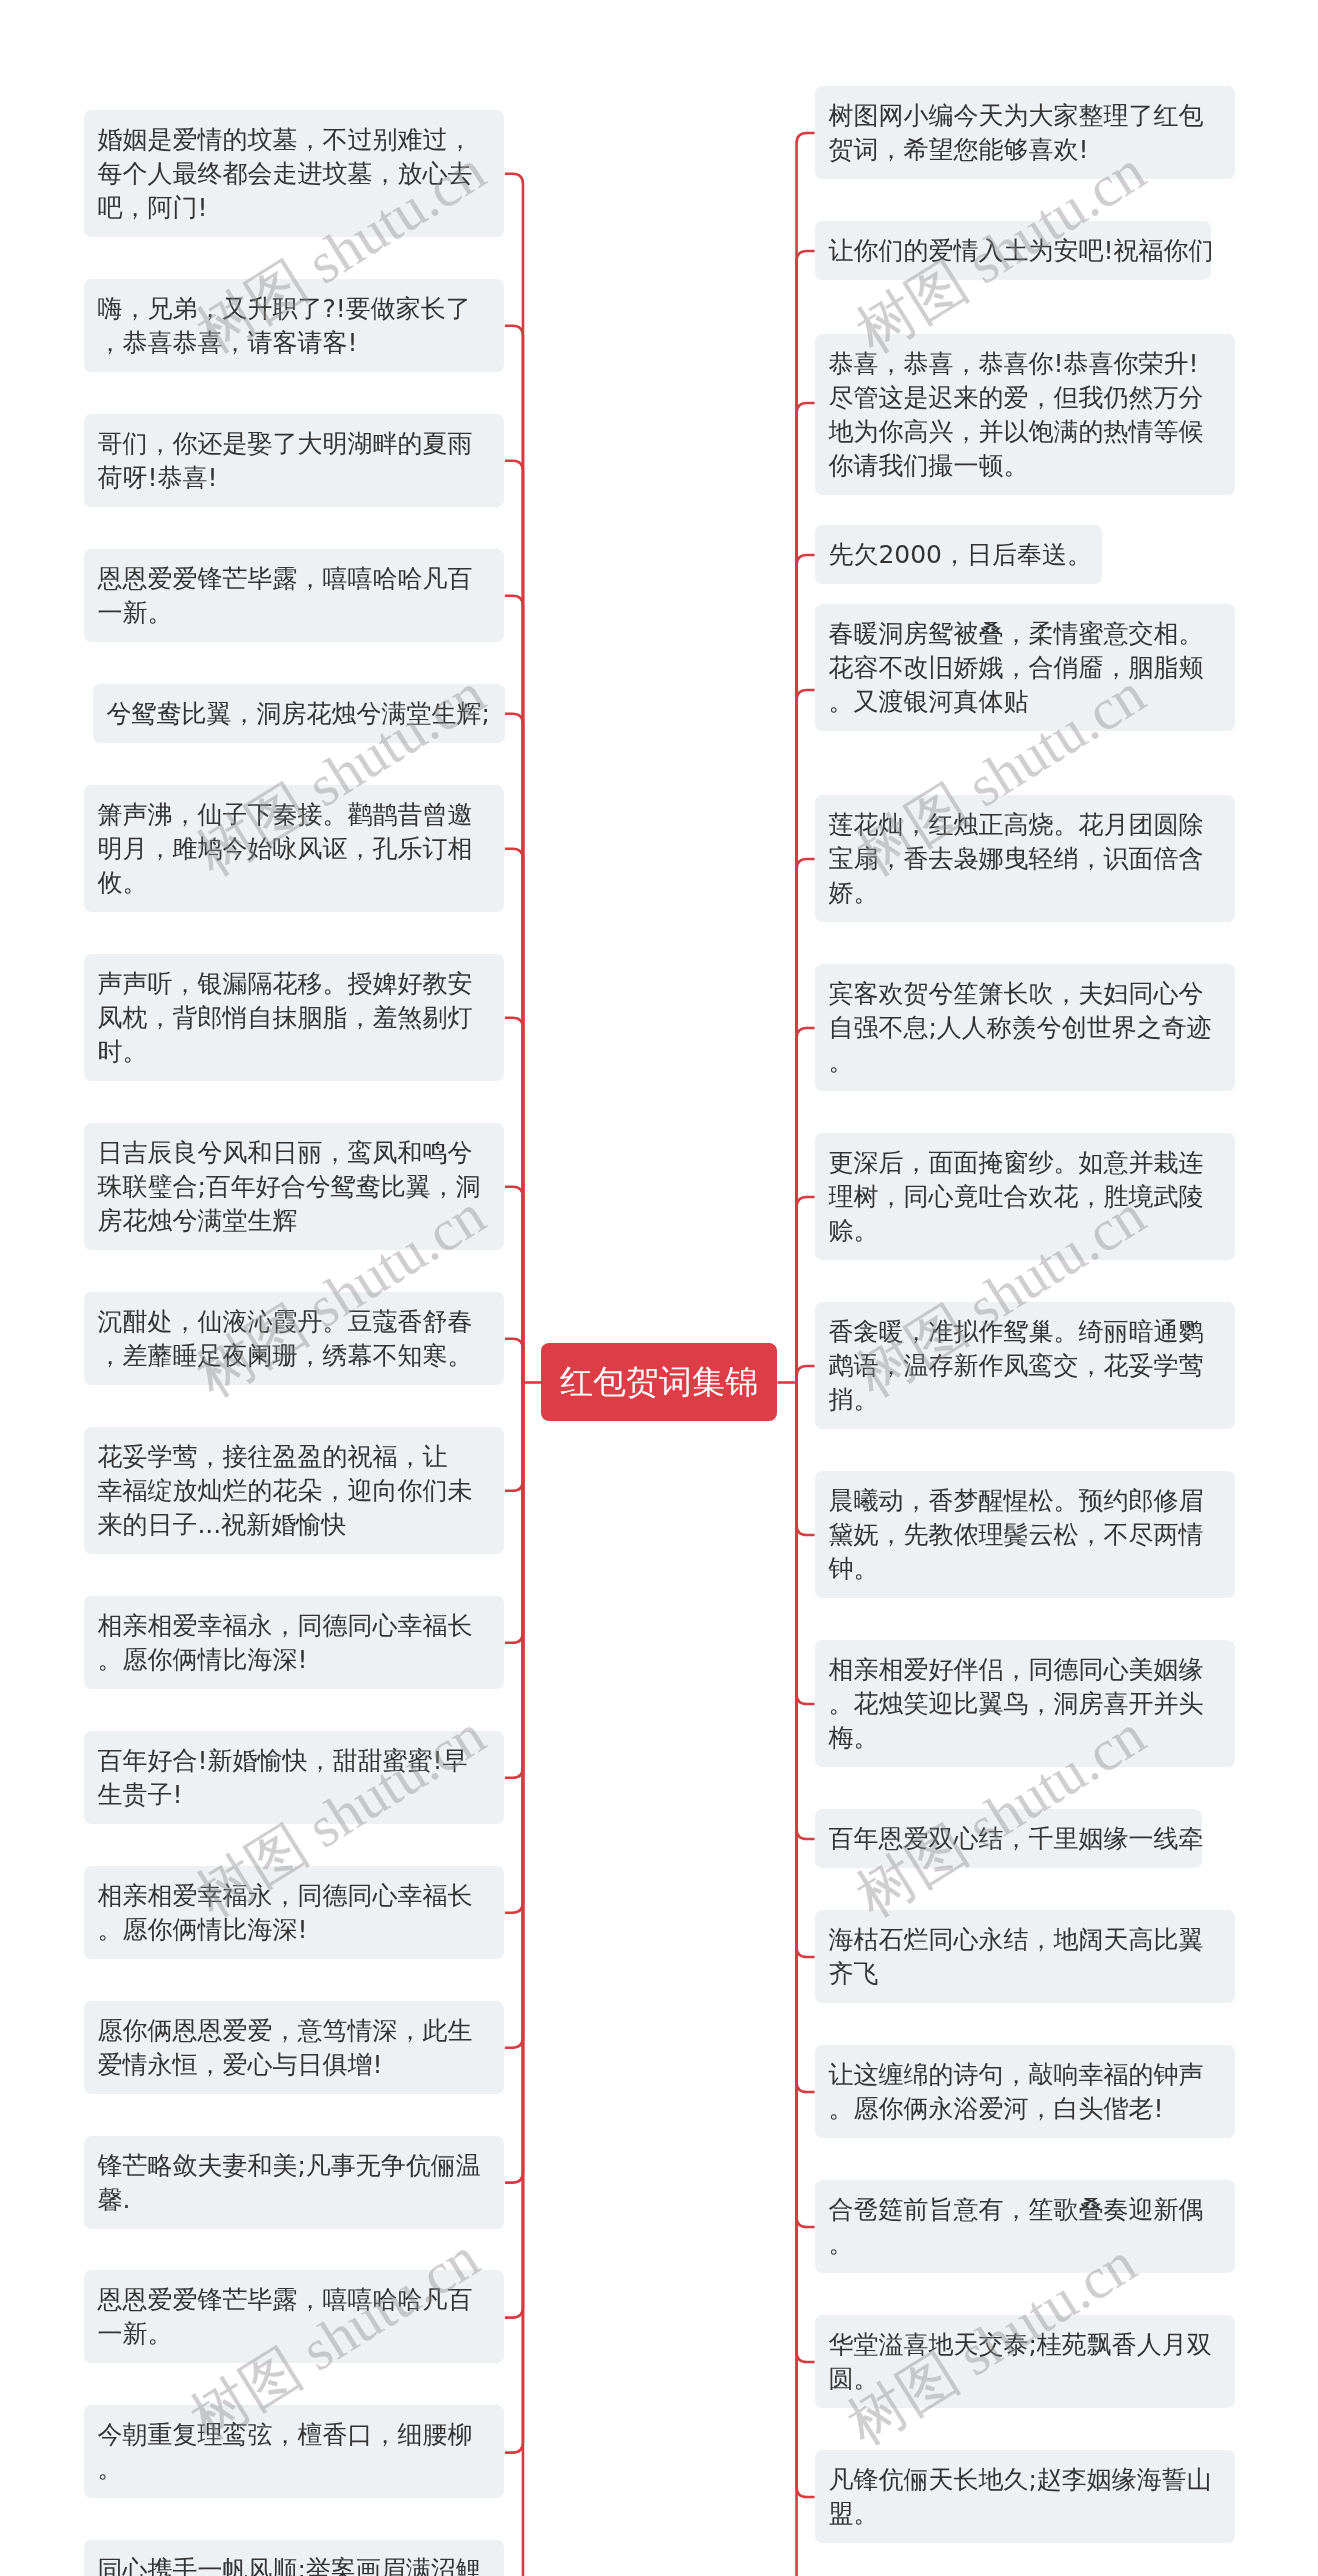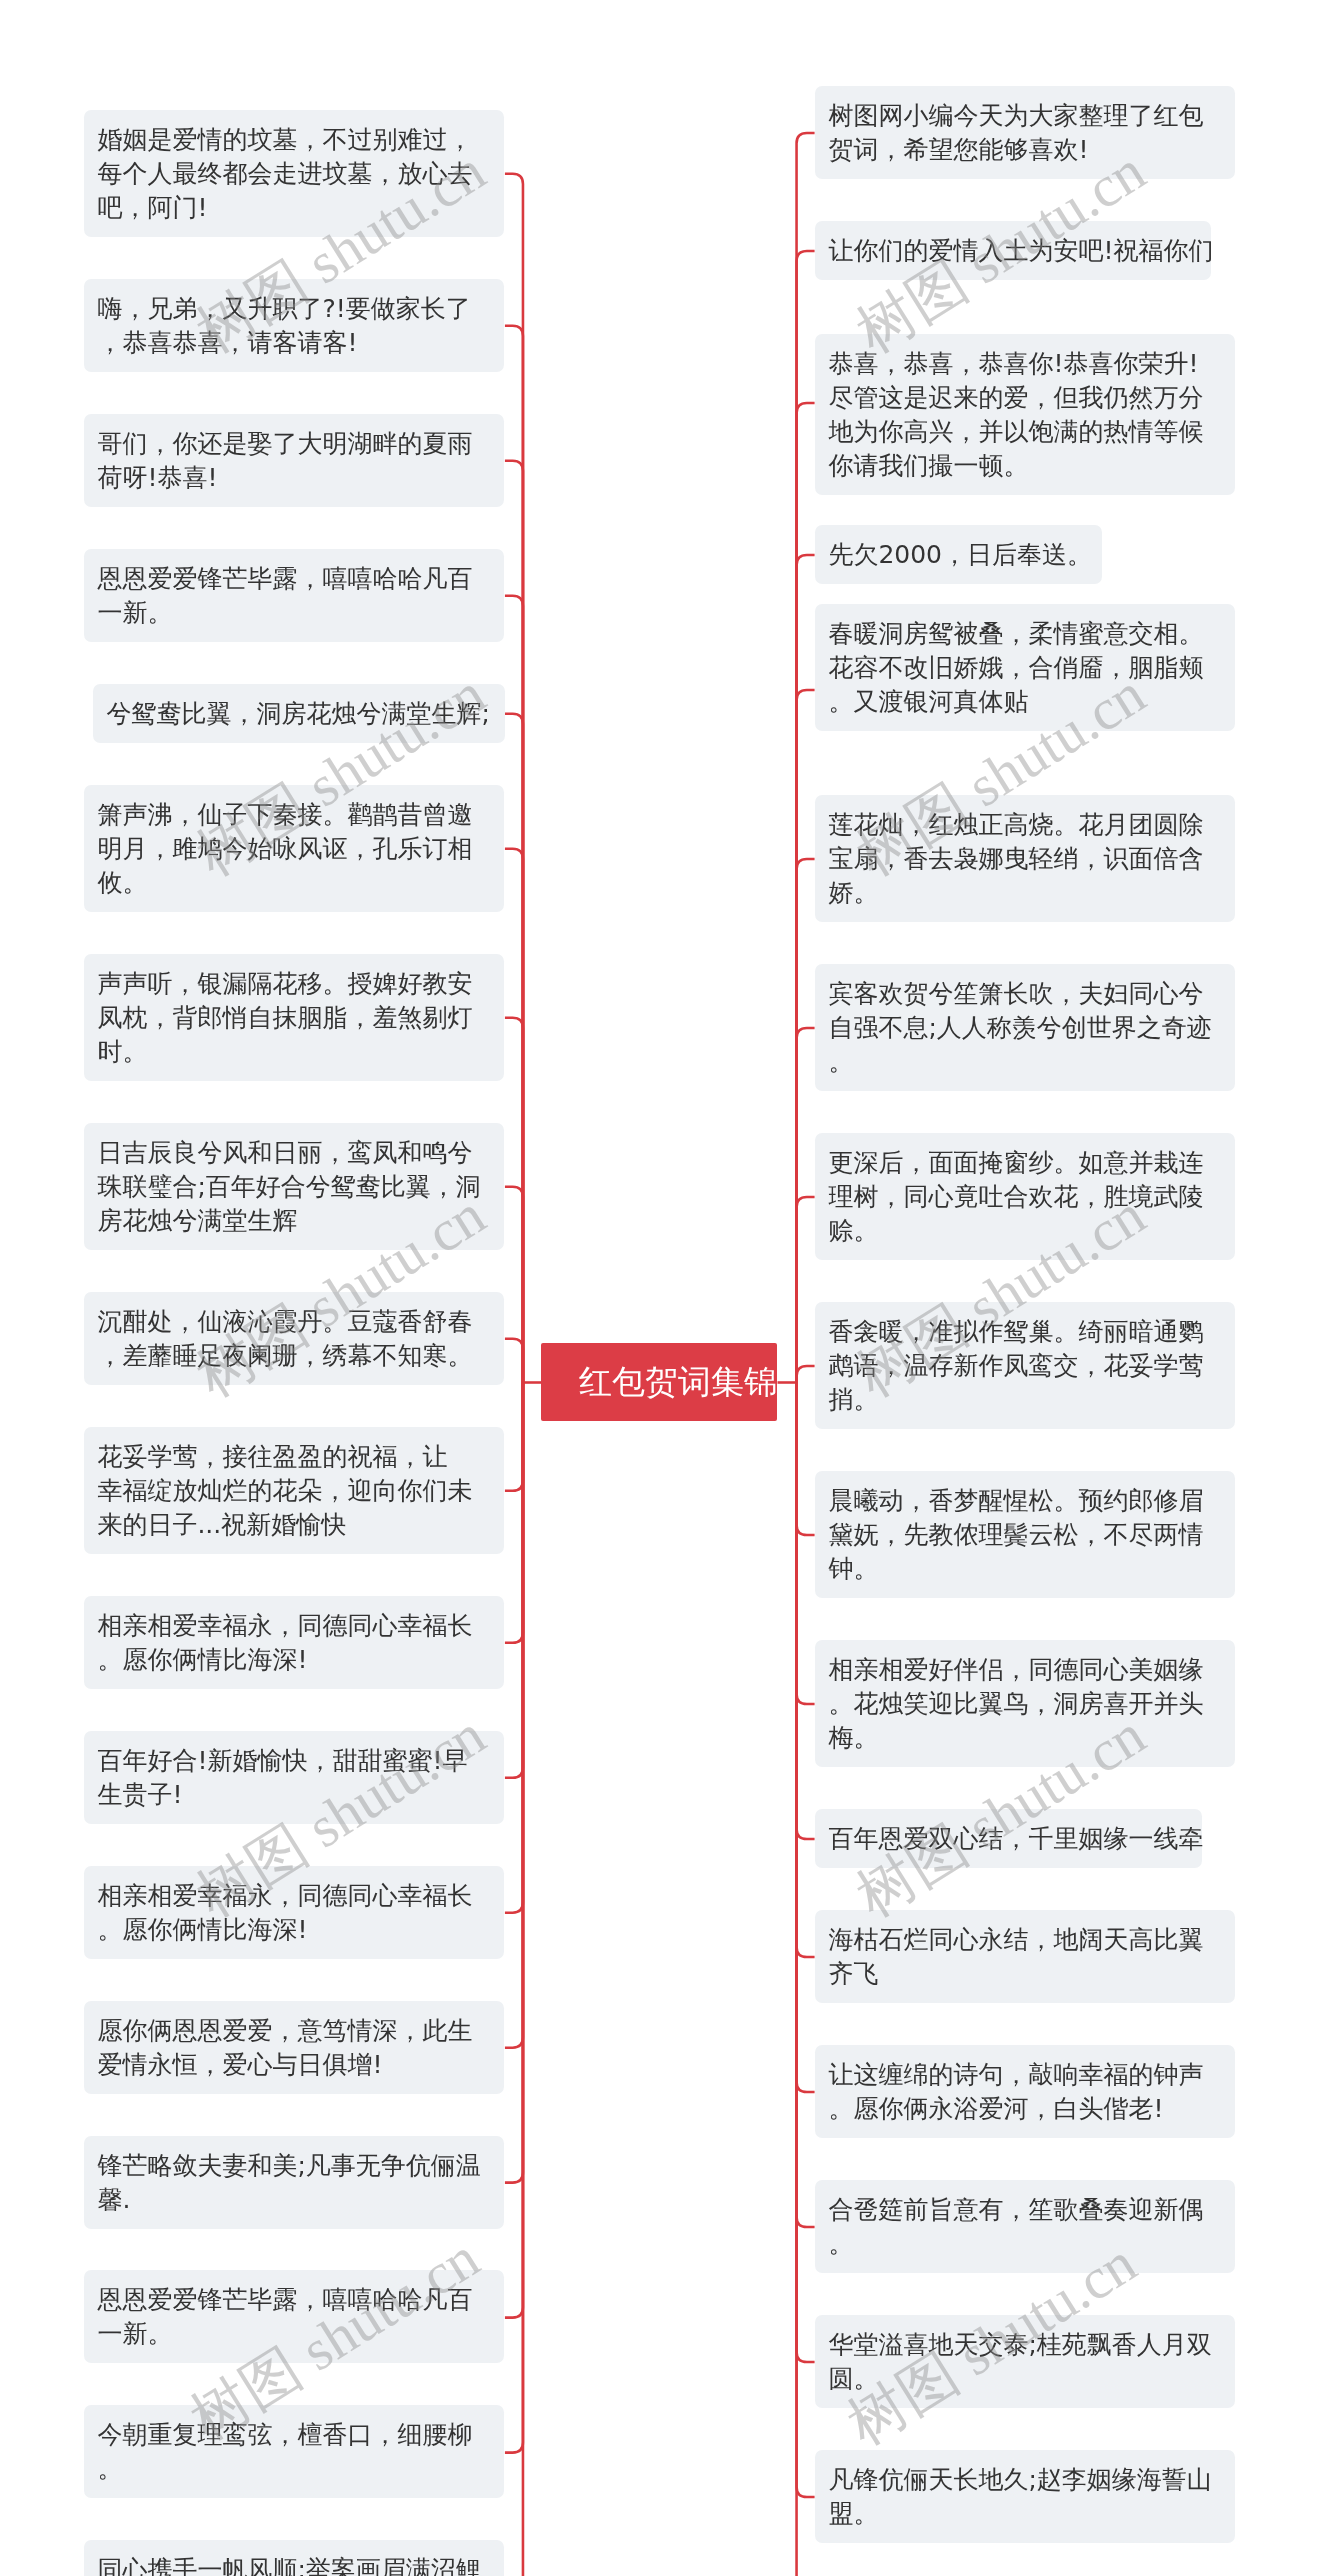--- a/index.html
+++ b/index.html
@@ -22,22 +22,22 @@
       background:var(--node-fill);border-radius:7.2px;
       padding:12.6px 13.4px;width:420px;
       font-size:25px;line-height:34px;color:var(--node-text);
       white-space:pre;cursor:pointer;
     }
     .node.left{left:84px;}
     .node.right{left:815px;}
     .node .t{display:block;white-space:pre;}
     .central{
       position:absolute;z-index:2;left:541px;top:1343px;width:236px;height:78px;
-      box-sizing:border-box;background:var(--central-fill);border-radius:2px;
-      color:var(--central-text);font-size:33px;line-height:78px;text-align:right;
+      box-sizing:border-box;background:var(--central-fill);border-radius:8px;
+      color:var(--central-text);font-size:33px;line-height:78px;text-align:center;
       white-space:nowrap;cursor:pointer;
     }
     .wm{
       position:absolute;z-index:5;pointer-events:none;white-space:nowrap;
       font-family:"Liberation Serif","DejaVu Serif",serif;font-size:58px;
       color:var(--watermark);transform:translate(-50%,-50%) rotate(-32deg);
     }
   </style>
 </head>
 <body>

